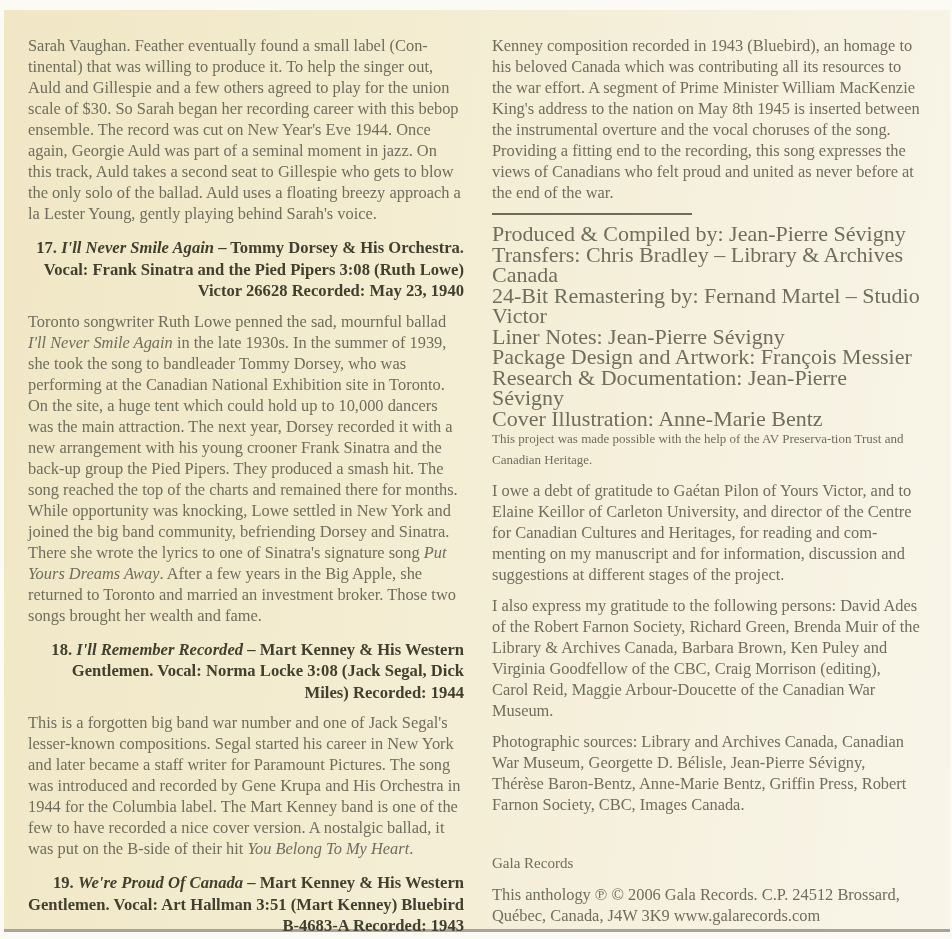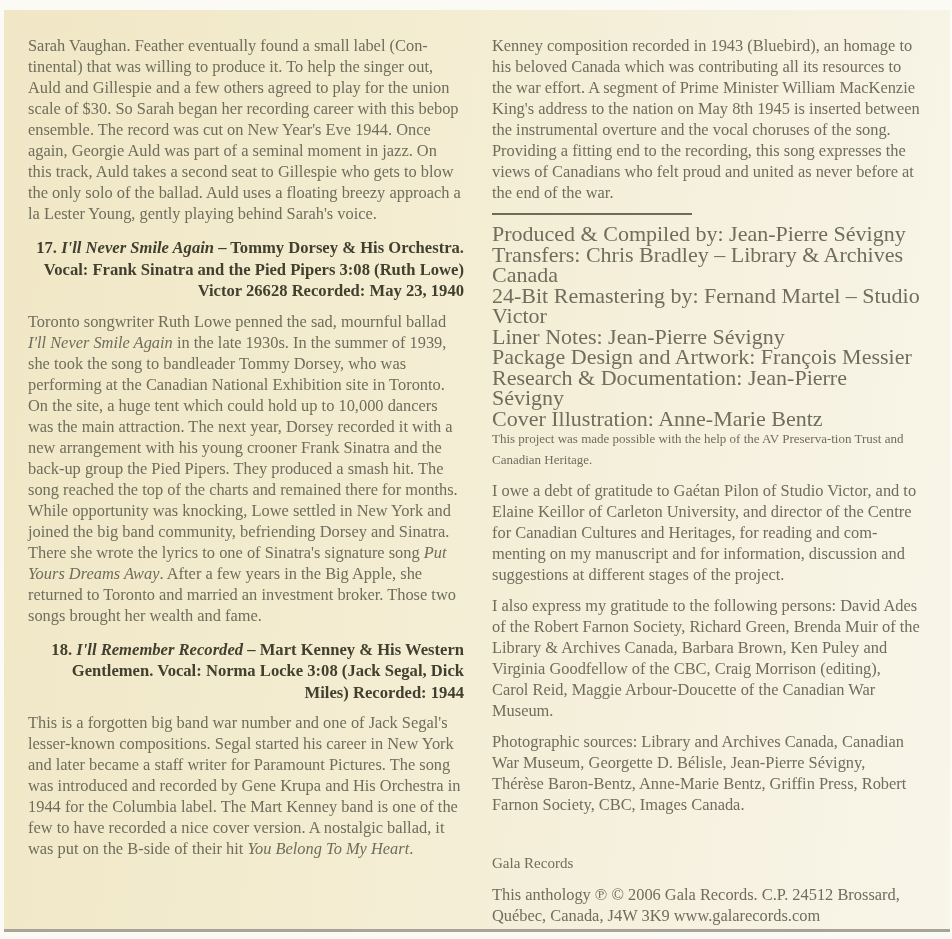--- a/index.html
+++ b/index.html
@@ -84,41 +84,42 @@
     <div class="col-left">
 
       <p class="body-text">Sarah Vaughan. Feather eventually found a small label (Con-tinental) that was willing to produce it. To help the singer out, Auld and Gillespie and a few others agreed to play for the union scale of $30. So Sarah began her recording career with this bebop ensemble. The record was cut on New Year's Eve 1944. Once again, Georgie Auld was part of a seminal moment in jazz. On this track, Auld takes a second seat to Gillespie who gets to blow the only solo of the ballad. Auld uses a floating breezy approach a la Lester Young, gently playing behind Sarah's voice.</p>
 
       <p class="track-heading"><span>17. </span><span class="track-title">I'll Never Smile Again</span><span> – Tommy Dorsey &amp; His Orchestra. Vocal: Frank Sinatra and the Pied Pipers 3:08 (Ruth Lowe) Victor 26628 Recorded: May 23, 1940</span></p>
       <p class="body-text"><span>Toronto songwriter Ruth Lowe penned the sad, mournful ballad </span><span class="it">I'll Never Smile Again</span><span> in the late 1930s. In the summer of 1939, she took the song to bandleader Tommy Dorsey, who was performing at the Canadian National Exhibition site in Toronto. On the site, a huge tent which could hold up to 10,000 dancers was the main attraction. The next year, Dorsey recorded it with a new arrangement with his young crooner Frank Sinatra and the back-up group the Pied Pipers. They produced a smash hit. The song reached the top of the charts and remained there for months. While opportunity was knocking, Lowe settled in New York and joined the big band community, befriending Dorsey and Sinatra. There she wrote the lyrics to one of Sinatra's signature song </span><span class="it">Put Yours Dreams Away</span><span>. After a few years in the Big Apple, she returned to Toronto and married an investment broker. Those two songs brought her wealth and fame.</span></p>
 
       <p class="track-heading"><span>18. </span><span class="track-title">I'll Remember Recorded</span><span> – Mart Kenney &amp; His Western Gentlemen. Vocal: Norma Locke 3:08 (Jack Segal, Dick Miles) Recorded: 1944</span></p>
       <p class="body-text"><span>This is a forgotten big band war number and one of Jack Segal's lesser-known compositions. Segal started his career in New York and later became a staff writer for Paramount Pictures. The song was introduced and recorded by Gene Krupa and His Orchestra in 1944 for the Columbia label. The Mart Kenney band is one of the few to have recorded a nice cover version. A nostalgic ballad, it was put on the B-side of their hit </span><span class="it">You Belong To My Heart</span><span>.</span></p>
 
+      <p class="track-heading"><span>19. </span><span class="track-title">We're Proud Of Canada</span><span> – Mart Kenney &amp; His Western Gentlemen. Vocal: Art Hallman 3:51 (Mart Kenney) Bluebird B-4683-A Recorded: 1943</span></p>
 
     </div>
 
     <div class="col-right">
 
       <p class="body-text">Kenney composition recorded in 1943 (Bluebird), an homage to his beloved Canada which was contributing all its resources to the war effort. A segment of Prime Minister William MacKenzie King's address to the nation on May 8th 1945 is inserted between the instrumental overture and the vocal choruses of the song. Providing a fitting end to the recording, this song expresses the views of Canadians who felt proud and united as never before at the end of the war.</p>
 
       <div class="divider"></div>
 
       <div>
         <p class="credit-line">Produced &amp; Compiled by: Jean-Pierre Sévigny</p>
         <p class="credit-line">Transfers: Chris Bradley – Library &amp; Archives Canada</p>
         <p class="credit-line">24-Bit Remastering by: Fernand Martel – Studio Victor</p>
         <p class="credit-line">Liner Notes: Jean-Pierre Sévigny</p>
         <p class="credit-line">Package Design and Artwork: François Messier</p>
         <p class="credit-line">Research &amp; Documentation: Jean-Pierre Sévigny</p>
         <p class="credit-line">Cover Illustration: Anne-Marie Bentz</p>
         <p class="credits-note">This project was made possible with the help of the AV Preserva-tion Trust and Canadian Heritage.</p>
       </div>
 
-      <p class="body-text para">I owe a debt of gratitude to Gaétan Pilon of Studio Victor, and to Elaine Keillor of Carleton University, and director of the Centre for Canadian Cultures and Heritages, for reading and com-menting on my manuscript and for information, discussion and suggestions at different stages of the project.</p>
+      <p class="body-text para">I owe a debt of gratitude to Gaétan Pilon of Yours Victor, and to Elaine Keillor of Carleton University, and director of the Centre for Canadian Cultures and Heritages, for reading and com-menting on my manuscript and for information, discussion and suggestions at different stages of the project.</p>
 
       <p class="body-text para">I also express my gratitude to the following persons: David Ades of the Robert Farnon Society, Richard Green, Brenda Muir of the Library &amp; Archives Canada, Barbara Brown, Ken Puley and Virginia Goodfellow of the CBC, Craig Morrison (editing), Carol Reid, Maggie Arbour-Doucette of the Canadian War Museum.</p>
 
       <p class="body-text para">Photographic sources: Library and Archives Canada, Canadian War Museum, Georgette D. Bélisle, Jean-Pierre Sévigny, Thérèse Baron-Bentz, Anne-Marie Bentz, Griffin Press, Robert Farnon Society, CBC, Images Canada.</p>
 
       <p class="gala-label">Gala Records</p>
 
       <p class="body-text para">This anthology ℗ © 2006  Gala Records. C.P. 24512 Brossard, Québec, Canada, J4W 3K9  www.galarecords.com</p>
 
       <p class="body-text para">All rights reserved. Unauthorized reproduction is a violation of applicable laws. Printed in Canada. UPC:  7 71028 24092 0</p>

